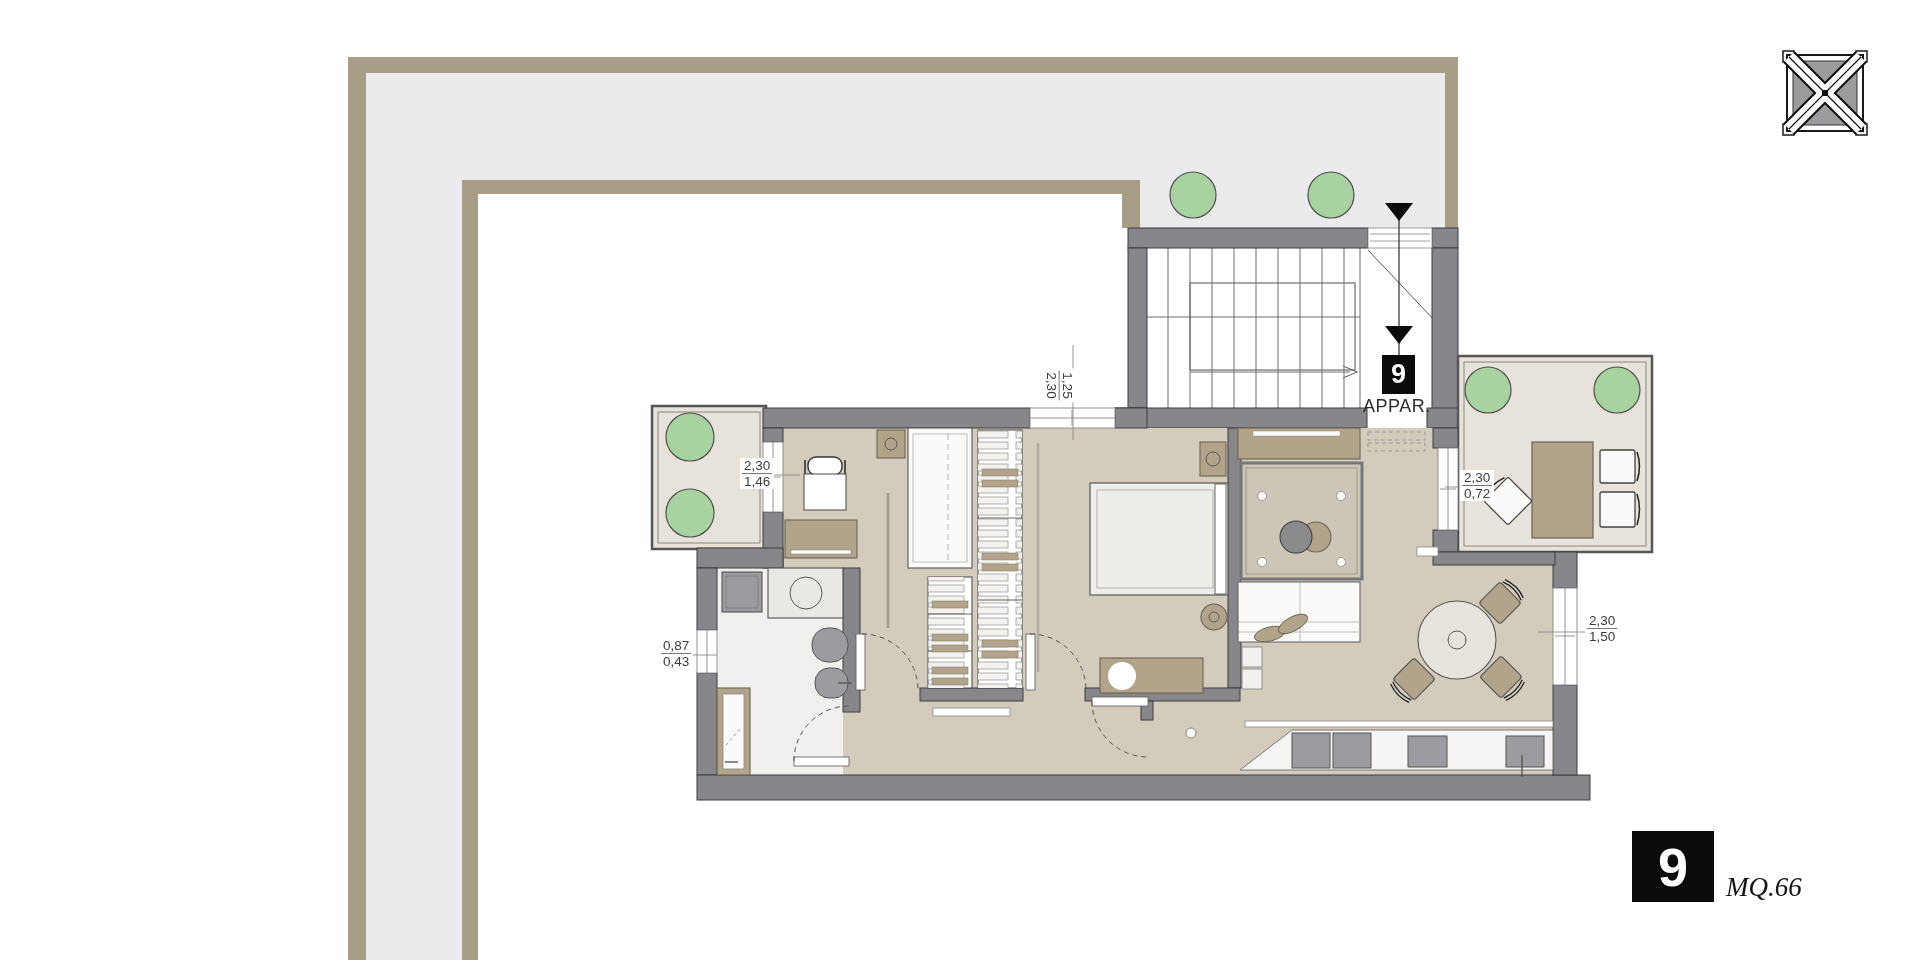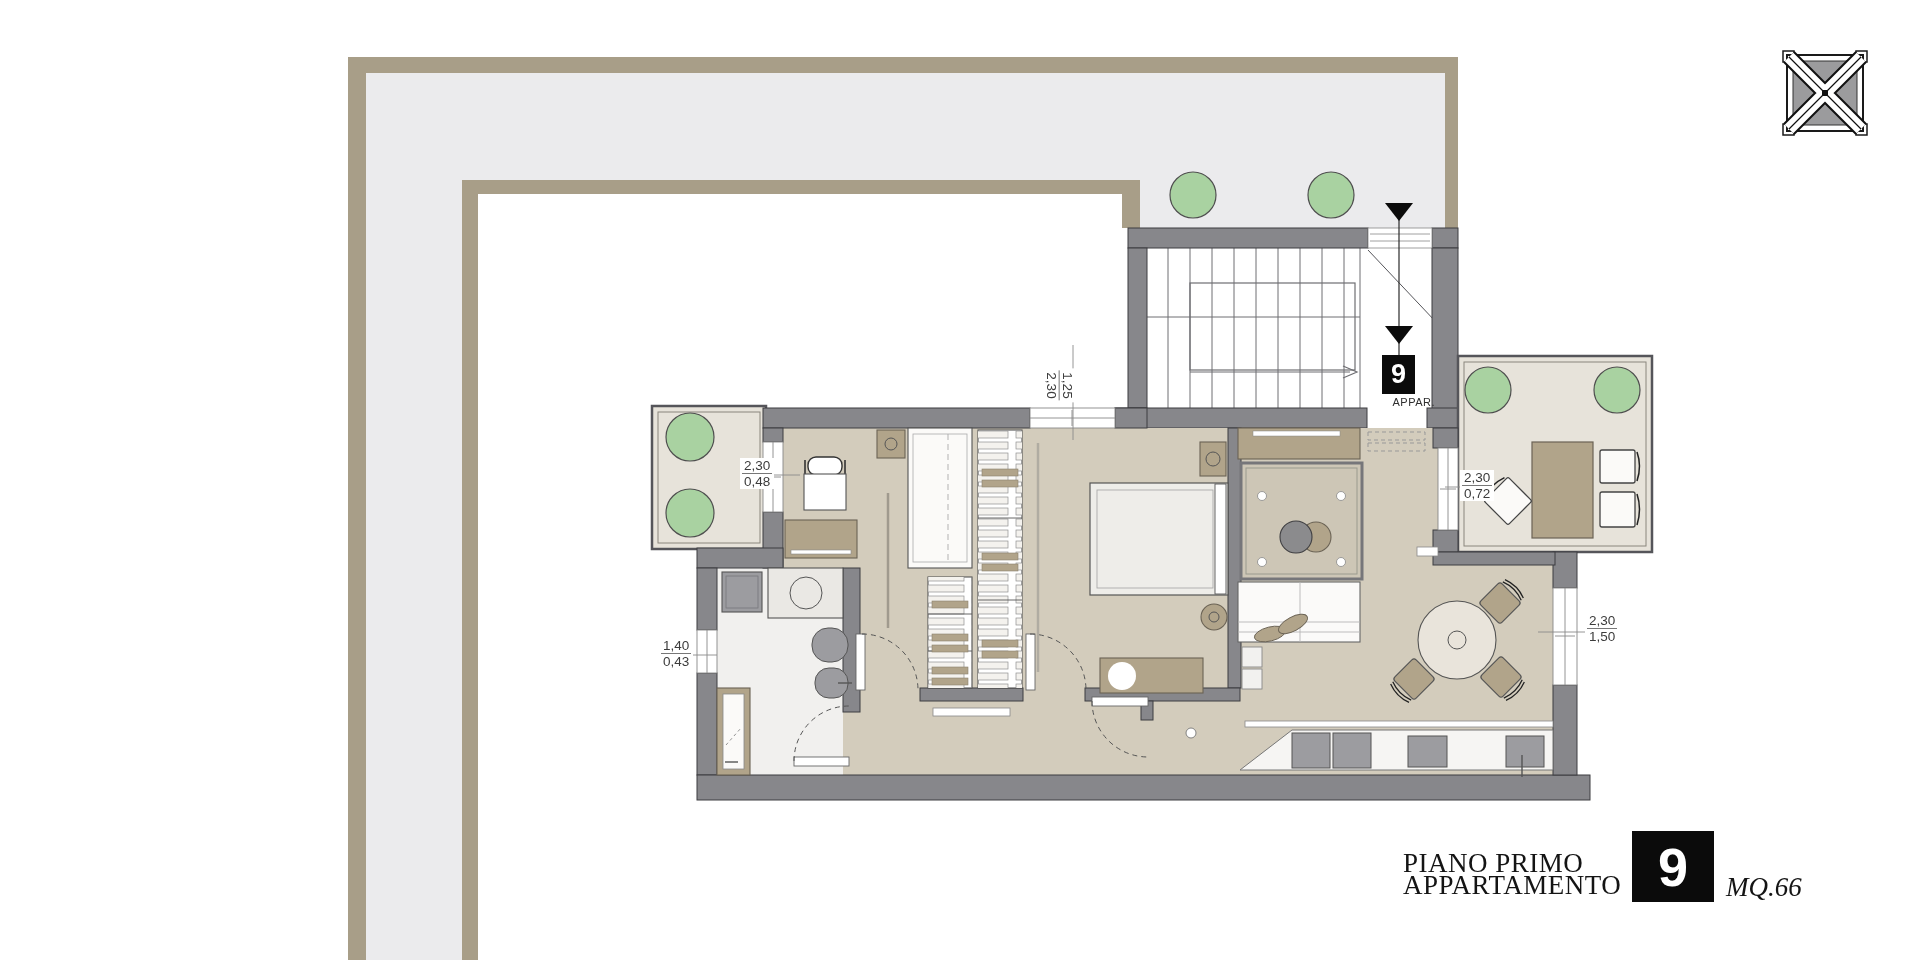--- a/index.html
+++ b/index.html
@@ -6,22 +6,22 @@
   .stage{position:relative;width:1920px;height:960px;background:#fff;overflow:hidden;
          font-family:"Liberation Sans",sans-serif;}
   .plan-svg{position:absolute;left:0;top:0;}
   .dim{position:absolute;background:#fff;color:#3c3c3c;font-size:13.5px;line-height:15px;
        text-align:center;padding:0 2px;}
   .dim .top{display:block;border-bottom:1px solid #777;padding:0 2px;}
   .dim .bot{display:block;padding:0 2px;}
   .dim.rot{transform:rotate(90deg);transform-origin:center center;}
   .stair-unit{position:absolute;left:1382px;top:355px;width:33px;height:39px;background:#0b0b0b;
        color:#fff;font-weight:bold;font-size:27px;display:flex;align-items:center;justify-content:center;}
-  .stair-caption{position:absolute;left:1363px;top:396px;width:72px;text-align:right;
-       font-size:11px;color:#2e2e2e;letter-spacing:.5px;}
+  .stair-caption{position:absolute;left:1363px;top:396px;width:72px;text-align:left;
+       font-size:18px;color:#2e2e2e;letter-spacing:.5px;}
   .title-block{position:absolute;left:1395px;top:828px;width:420px;height:90px;
        font-family:"Liberation Serif",serif;color:#141414;}
   .title-lines{position:absolute;left:8px;top:24px;font-size:27px;line-height:22px;letter-spacing:.5px;}
   .unit-box{position:absolute;left:237px;top:3px;width:82px;height:71px;background:#0b0b0b;color:#fff;
        display:flex;align-items:center;justify-content:center;
        font-family:"Liberation Sans",sans-serif;font-weight:bold;font-size:54px;}
   .area-label{position:absolute;left:331px;top:44px;font-size:27px;font-style:italic;}
   .logo{position:absolute;left:1782px;top:50px;}
 </style>
 </head>
@@ -319,47 +319,43 @@
         <rect x="1506" y="736" width="38" height="31"></rect>
       </g>
       <path d="M1522 755V777" stroke="#555" stroke-width="1.4"></path>
       <circle cx="1191" cy="733" r="5" fill="#fff" stroke="#777" stroke-width="0.9"></circle>
     </g>
   </g>
 </svg>
 
 <div class="dim" style="left:740px;top:458px;">
   <span class="top">2,30</span>
-  <span class="bot">0,48</span>
+  <span class="bot">1,46</span>
 </div>
 <div class="dim" style="left:659px;top:638px;">
-  <span class="top">1,40</span>
+  <span class="top">0,87</span>
   <span class="bot">0,43</span>
 </div>
 <div class="dim rot" style="left:1042px;top:370px;">
   <span class="top">1,25</span>
   <span class="bot">2,30</span>
 </div>
 <div class="dim" style="left:1460px;top:470px;">
   <span class="top">2,30</span>
   <span class="bot">0,72</span>
 </div>
 <div class="dim" style="left:1585px;top:613px;">
   <span class="top">2,30</span>
   <span class="bot">1,50</span>
 </div>
 
 <div class="stair-unit">9</div>
 <div class="stair-caption">APPAR.</div>
 
 <div class="title-block">
-  <div class="title-lines">
-    <div>PIANO PRIMO</div>
-    <div>APPARTAMENTO</div>
-  </div>
   <div class="unit-box">9</div>
   <div class="area-label">MQ.66</div>
 </div>
 
 <svg class="logo" width="90" height="90" viewBox="0 0 90 90">
   <g fill="#fff" stroke="#1a1a1a" stroke-width="1.5">
     <rect x="1" y="1" width="11" height="11"></rect>
         <rect x="74" y="1" width="11" height="11"></rect>
     <rect x="1" y="74" width="11" height="11"></rect>
         <rect x="74" y="74" width="11" height="11"></rect>

